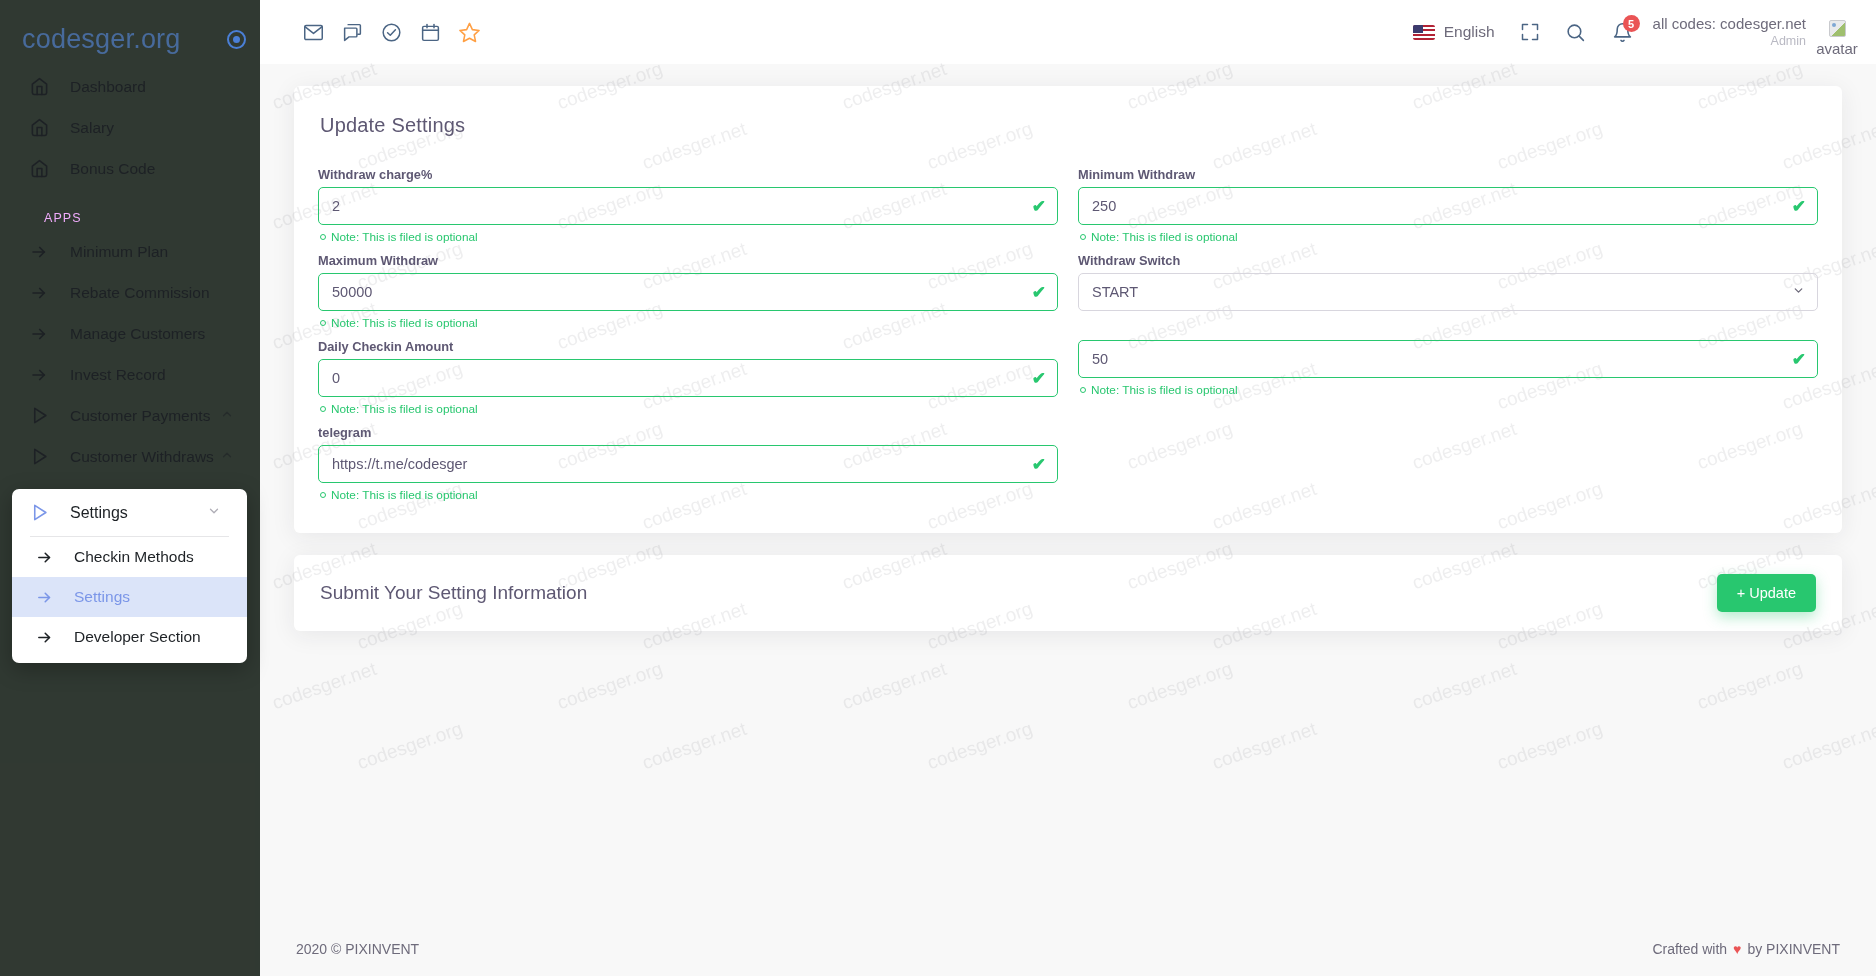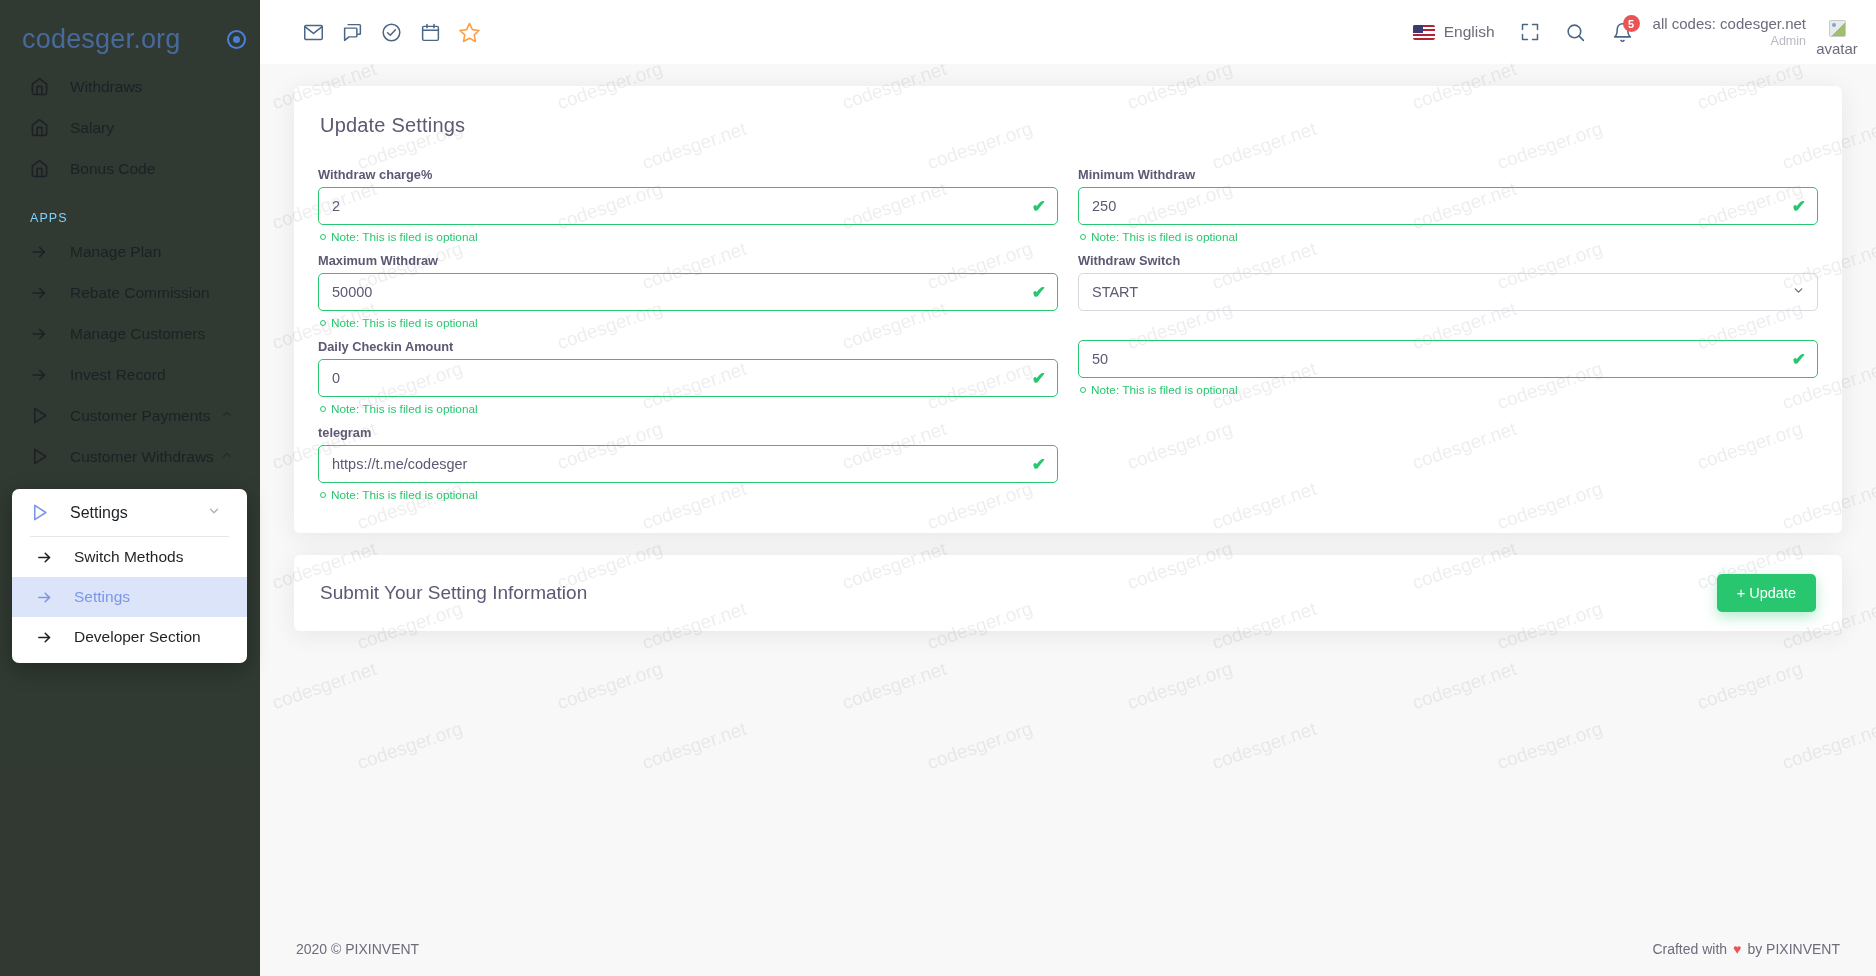--- a/index.html
+++ b/index.html
@@ -59,23 +59,23 @@
     width: 24px; height: 20px; margin-right: 16px;
     display: flex; align-items: center; justify-content: flex-start;
     flex: none;
   }
   .nav-item .nico svg { display:block; }
   .nav-caret {
     position: absolute; right: 26px; top: 50%; transform: translateY(-50%);
     opacity: .55;
   }
   .nav-section {
-    margin: 22px 0 6px 0; padding-left: 30px;
+    margin: 22px 0 6px 0; padding-left: 44px;
     font-size: 12.5px; letter-spacing: 1.1px;
-    color: #7dd3fc; font-weight: 400; text-transform: uppercase;
+    color: #f0abfc; font-weight: 400; text-transform: uppercase;
   }
 
   
   #settings-popup {
     position: absolute; left: 12px; top: 489px;
     width: 235px;
     background: #fff;
     border-radius: 7px;
     box-shadow: 0 6px 22px rgba(0,0,0,.28);
     z-index: 40;
@@ -278,21 +278,21 @@
     </div>
 
     <nav class="nav-list">
       <div class="nav-item">
         <span class="nico">
           <svg width="19" height="19" viewBox="0 0 24 24" fill="none" stroke="#1d2125" stroke-width="2" stroke-linecap="round" stroke-linejoin="round">
               <path d="M3 9l9-7 9 7v11a2 2 0 0 1-2 2H5a2 2 0 0 1-2-2z"></path>
               <polyline points="9 22 9 12 15 12 15 22"></polyline>
             </svg>
         </span>
-        <span>Withdraws</span>
+        <span>Dashboard</span>
       </div>
       <div class="nav-item">
         <span class="nico">
           <svg width="19" height="19" viewBox="0 0 24 24" fill="none" stroke="#1d2125" stroke-width="2" stroke-linecap="round" stroke-linejoin="round">
               <path d="M3 9l9-7 9 7v11a2 2 0 0 1-2 2H5a2 2 0 0 1-2-2z"></path>
               <polyline points="9 22 9 12 15 12 15 22"></polyline>
             </svg>
         </span>
         <span>Salary</span>
       </div>
@@ -308,21 +308,21 @@
 
       <div class="nav-section">APPS</div>
 
       <div class="nav-item">
         <span class="nico">
           <svg width="18" height="18" viewBox="0 0 24 24" fill="none" stroke="#1d2125" stroke-width="2.2" stroke-linecap="round" stroke-linejoin="round">
               <line x1="4" y1="12" x2="19" y2="12"></line>
               <polyline points="13 6 19 12 13 18"></polyline>
             </svg>
         </span>
-        <span>Manage Plan</span>
+        <span>Minimum Plan</span>
       </div>
       <div class="nav-item">
         <span class="nico">
           <svg width="18" height="18" viewBox="0 0 24 24" fill="none" stroke="#1d2125" stroke-width="2.2" stroke-linecap="round" stroke-linejoin="round">
               <line x1="4" y1="12" x2="19" y2="12"></line>
               <polyline points="13 6 19 12 13 18"></polyline>
             </svg>
         </span>
         <span>Rebate Commission</span>
       </div>
@@ -387,21 +387,21 @@
         </span>
       </div>
       <div class="popup-divider"></div>
       <div class="popup-item">
         <span class="nico">
           <svg width="17" height="17" viewBox="0 0 24 24" fill="none" stroke="#1d2125" stroke-width="2.2" stroke-linecap="round" stroke-linejoin="round">
               <line x1="4" y1="12" x2="19" y2="12"></line>
               <polyline points="13 6 19 12 13 18"></polyline>
             </svg>
         </span>
-        <span>Switch Methods</span>
+        <span>Checkin Methods</span>
       </div>
       <div class="popup-item active">
         <span class="nico">
           <svg width="17" height="17" viewBox="0 0 24 24" fill="none" stroke="#7b96e8" stroke-width="2.2" stroke-linecap="round" stroke-linejoin="round">
               <line x1="4" y1="12" x2="19" y2="12"></line>
               <polyline points="13 6 19 12 13 18"></polyline>
             </svg>
         </span>
         <span>Settings</span>
       </div>

